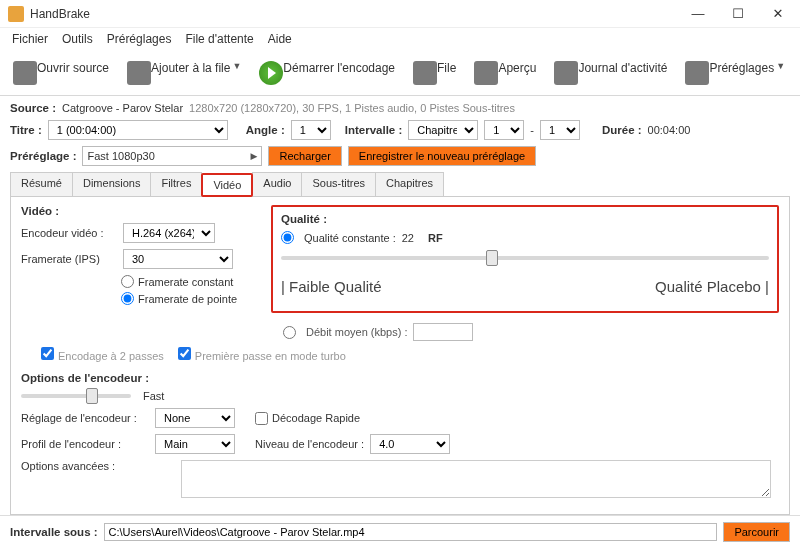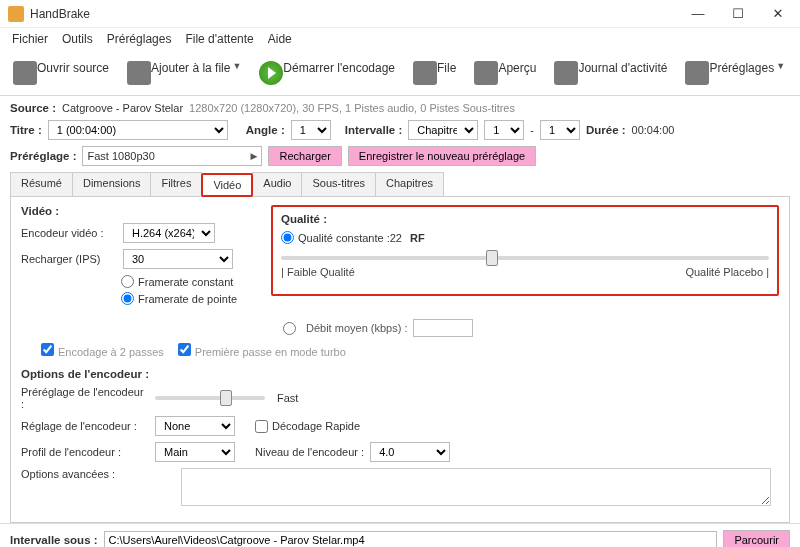--- a/index.html
+++ b/index.html
@@ -16,37 +16,37 @@
 .tbtn .ico { width: 24px; height: 24px; background: #7a7a7a; border-radius: 3px; display: inline-block; position: relative; }
 .tbtn .ico.play { background: radial-gradient(circle at 50% 50%, #5fbf3a, #3a8d1f); border-radius: 50%; }
 .tbtn .ico.play::after { content: ""; position: absolute; left: 9px; top: 6px; border-left: 8px solid #fff; border-top: 6px solid transparent; border-bottom: 6px solid transparent; }
 .tbtn .dd { font-size: 9px; margin-left: 2px; color: #555; }
 .content { padding: 6px 10px 0 10px; }
 .row { display: flex; align-items: center; margin-bottom: 6px; gap: 6px; flex-wrap: wrap; }
 .lbl { font-weight: bold; font-size: 11.5px; }
 .dim { color: #888; }
 select, input[type=text] { border: 1px solid #bbb; padding: 2px 4px; font-size: 11px; background: #fff; }
 select { height: 20px; }
-.btn { border: 1px solid #bbb; background: #f9a8d4; padding: 3px 10px; font-size: 11px; cursor: pointer; }
+.btn { border: 1px solid #bbb; background: #f97316; padding: 3px 10px; font-size: 11px; cursor: pointer; }
 .tabs { display: flex; border-bottom: 1px solid #ccc; margin-top: 4px; }
 .tab { padding: 4px 10px; border: 1px solid #ccc; border-bottom: none; margin-right: -1px; background: #f2f2f2; font-size: 11px; cursor: pointer; }
 .tab.active { background: #fff; position: relative; top: 1px; }
 .hl-tab { border: 2px solid #d9281b; border-radius: 2px; }
 .panel { border: 1px solid #ccc; border-top: none; padding: 8px 10px 10px 10px; }
 .section-title { font-weight: bold; margin-bottom: 6px; font-size: 11.5px; }
 .two-col { display: flex; gap: 10px; align-items: flex-start; }
 .left-col { width: 240px; }
 .right-col { flex: 1; border: 2px solid #d9281b; border-radius: 2px; padding: 6px 8px 16px 8px; }
 .field { display: flex; align-items: center; margin-bottom: 6px; gap: 6px; }
 .field label { width: 96px; font-size: 11px; }
 .radio-row { margin-left: 100px; display: flex; align-items: center; font-size: 11px; margin-bottom: 4px; }
 input[type=radio], input[type=checkbox] { margin-right: 4px; }
 .slider { -webkit-appearance: none; appearance: none; height: 4px; background: #d8d8d8; border-radius: 2px; outline: none; }
 .slider::-webkit-slider-thumb { -webkit-appearance: none; width: 12px; height: 16px; background: #e8e8e8; border: 1px solid #888; border-radius: 2px; cursor: pointer; }
-.quality-labels { display: flex; justify-content: space-between; font-size: 11px; color: #444; margin-top: 4px; }
+.quality-labels { display: flex; justify-content: space-between; font-size: 15px; color: #444; margin-top: 16px; }
 .bitrate-row { display: flex; align-items: center; gap: 6px; margin-top: 10px; margin-left: 0; color: #555; }
 .twopass-row { display: flex; align-items: center; gap: 14px; margin-top: 6px; margin-left: 20px; color: #999; font-size: 11px; }
 .twopass-row input[type=checkbox] { accent-color: #1a73e8; }
 .encoder-opts { margin-top: 10px; }
 .encoder-opts .field label { width: 128px; }
 .encoder-opts select { width: 80px; }
 .presetslider { width: 110px; }
 .footer-row { padding: 6px 10px; display: flex; align-items: center; gap: 6px; border-top: 1px solid #ddd; }
 .advanced-box { width: 590px; height: 38px; border: 1px solid #ccc; }
 </style>
@@ -115,21 +115,21 @@
   <div class="row">
     <span class="lbl">Titre :</span>
     <select style="width:180px"><option>1  (00:04:00)</option></select>
     <span class="lbl" style="margin-left:12px">Angle :</span>
     <select style="width:40px"><option>1</option></select>
     <span class="lbl" style="margin-left:8px">Intervalle :</span>
     <select style="width:70px"><option>Chapitres</option></select>
     <select style="width:40px"><option>1</option></select>
     <span>-</span>
     <select style="width:40px"><option>1</option></select>
-    <span class="lbl" style="">Durée :</span>
+    <span class="lbl" style="margin-left:16px">Durée :</span>
     <span>00:04:00</span>
   </div>
 
   <div class="row">
     <span class="lbl">Préréglage :</span>
     <div style="display:flex;align-items:center;border:1px solid #bbb;width:180px;height:20px;padding:0 4px;justify-content:space-between;">
       <span>Fast 1080p30</span>
         <span style="font-size:9px;color:#555">▶</span>
     </div>
     <button class="btn">Recharger</button>
@@ -149,36 +149,36 @@
   <div class="panel">
     <div class="two-col">
 
       <div class="left-col">
         <div class="section-title">Vidéo :</div>
         <div class="field">
           <label>Encodeur vidéo :</label>
           <select style="width:92px"><option>H.264 (x264)</option></select>
         </div>
         <div class="field">
-          <label>Recharger (IPS)</label>
+          <label>Framerate (IPS)</label>
           <select style="width:110px"><option>30</option></select>
         </div>
         <div class="radio-row">
             <input type="radio" name="fpsmode" style="">
             <span>Framerate constant</span>
           </div>
         <div class="radio-row">
             <input type="radio" name="fpsmode" checked="" style="">
             <span>Framerate de pointe</span>
           </div>
       </div>
 
       <div class="right-col">
         <div class="section-title">Qualité :</div>
-        <div style="display:flex;align-items:center;gap:0;margin-bottom:6px;">
+        <div style="display:flex;align-items:center;gap:6px;margin-bottom:6px;">
           <input type="radio" name="qmode" checked="" style="">
           <span>Qualité constante :</span>
           <span>22</span>
           <span style="font-weight:bold;margin-left:8px">RF</span>
         </div>
         <input type="range" class="slider" style="width: 100%;" min="0" max="51" value="22">
         <div class="quality-labels">
           <span>| Faible Qualité</span>
           <span>Qualité Placebo |</span>
         </div>
@@ -191,21 +191,20 @@
       <input type="text" style="width: 60px;">
     </div>
     <div class="twopass-row" style="">
       <span><input type="checkbox" checked="" style=""><span>Encodage à 2 passes</span></span>
       <span><input type="checkbox" checked="" style=""><span>Première passe en mode turbo</span></span>
     </div>
 
     <div class="encoder-opts">
       <div class="section-title">Options de l'encodeur :</div>
       <div class="field">
-        <label>Préréglage de l'encodeur :</label>
         <input type="range" class="slider presetslider" min="0" max="9" value="6" style="">
         <span style="margin-left:6px">Fast</span>
       </div>
       <div class="field">
         <label>Réglage de l'encodeur :</label>
         <select><option>None</option></select>
         <span style="margin-left:14px;display:flex;align-items:center">
             <input type="checkbox" style="">
             <span>Décodage Rapide</span>
           </span>

